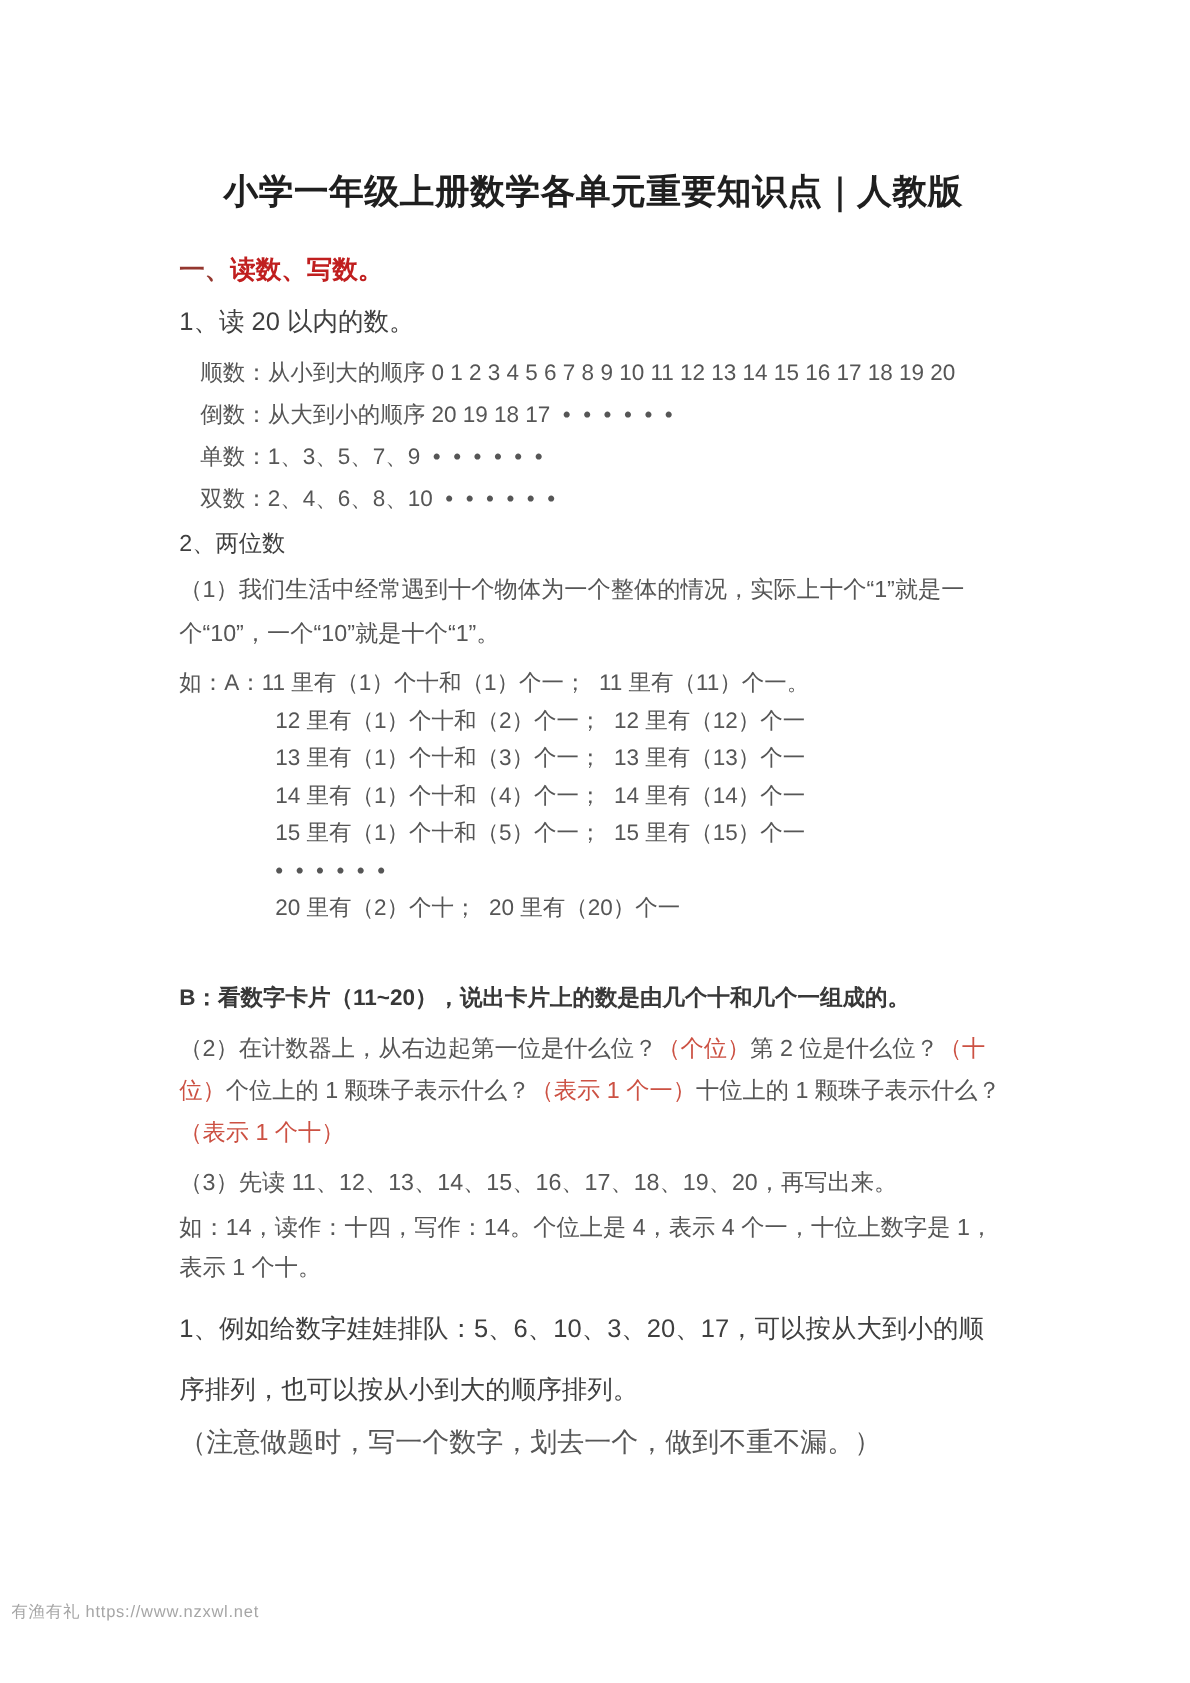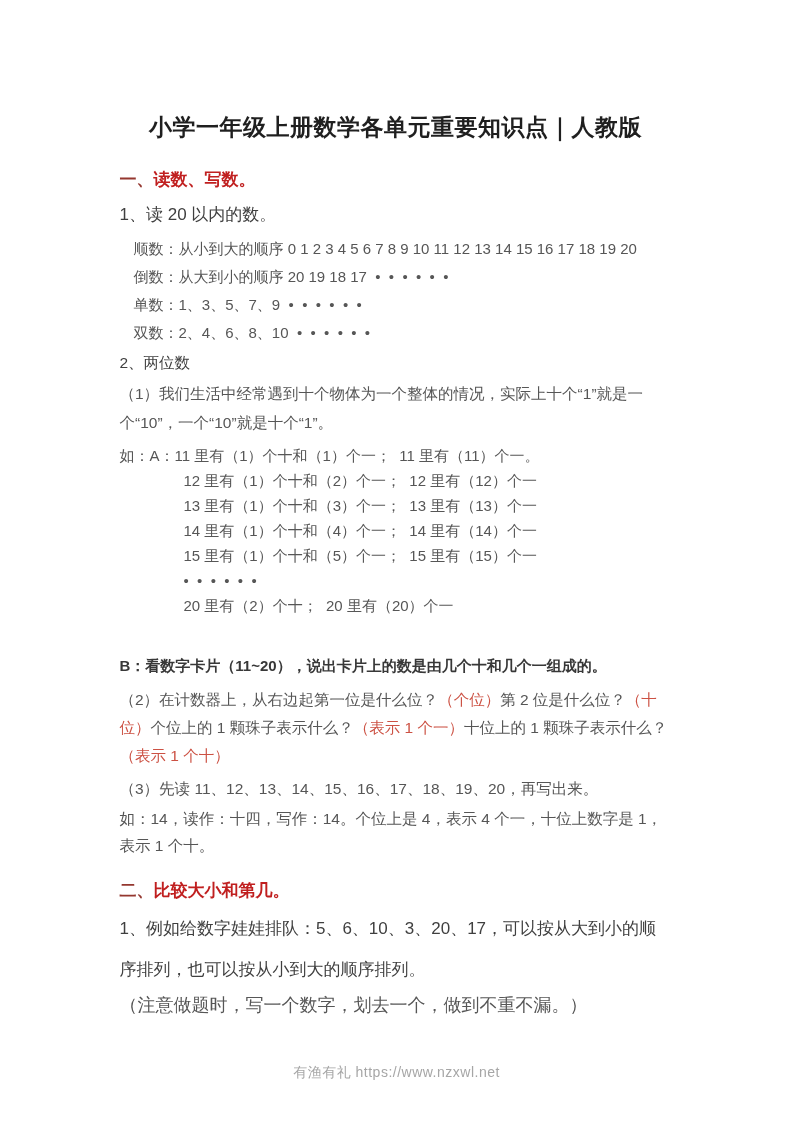--- a/index.html
+++ b/index.html
@@ -91,22 +91,22 @@
     line-height: 28px;
     color: var(--muted-text, #565656);
     white-space: pre-wrap;
     font-family: Liberation Mono, monospace;
   }
   .doc-footer {
     position: absolute;
     left: 0;
     bottom: 40px;
     width: 100%;
-    text-align: center;
-    font-size: 14px;
+    text-align: left;
+    font-size: 11px;
     letter-spacing: 0.5px;
     color: var(--footer-gray, #a6a6a6);
   }
 </style>
 </head>
 <body>
 
 <div class="page">
   <div class="content">
 
@@ -140,23 +140,20 @@
     </div>
 
     <p class="example-b">B：看数字卡片（11~20），说出卡片上的数是由几个十和几个一组成的。</p>
 
     <p class="para answers"><span>（2）在计数器上，从右边起第一位是什么位？</span><span class="red-inline">（个位）</span><span>第 2 位是什么位？</span><span class="red-inline">（十位）</span><span>个位上的 1 颗珠子表示什么？</span><span class="red-inline">（表示 1 个一）</span><span>十位上的 1 颗珠子表示什么？</span><span class="red-inline">（表示 1 个十）</span></p>
 
     <p class="para">（3）先读 11、12、13、14、15、16、17、18、19、20，再写出来。</p>
 
     <p class="para tight">如：14，读作：十四，写作：14。个位上是 4，表示 4 个一，十位上数字是 1，表示 1 个十。</p>
 
-    <h2 class="section-heading second">
-      <span class="hnum">二、</span><span class="htext">比较大小和第几。</span>
-    </h2>
 
     <p class="big-para">1、例如给数字娃娃排队：5、6、10、3、20、17，可以按从大到小的顺序排列，也可以按从小到大的顺序排列。</p>
 
     <p class="note-para">（注意做题时，写一个数字，划去一个，做到不重不漏。）</p>
 
   </div>
 
   <div class="doc-footer">有渔有礼 https://www.nzxwl.net</div>
 </div>
 

